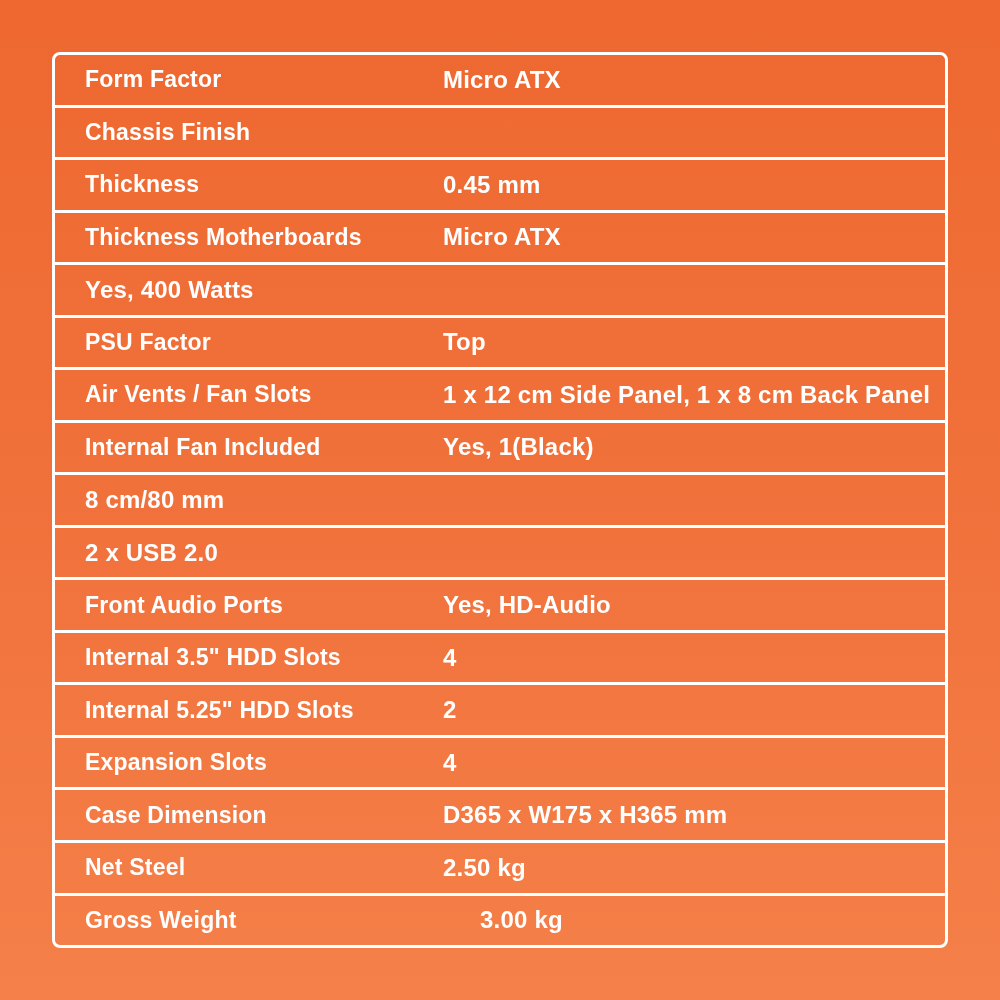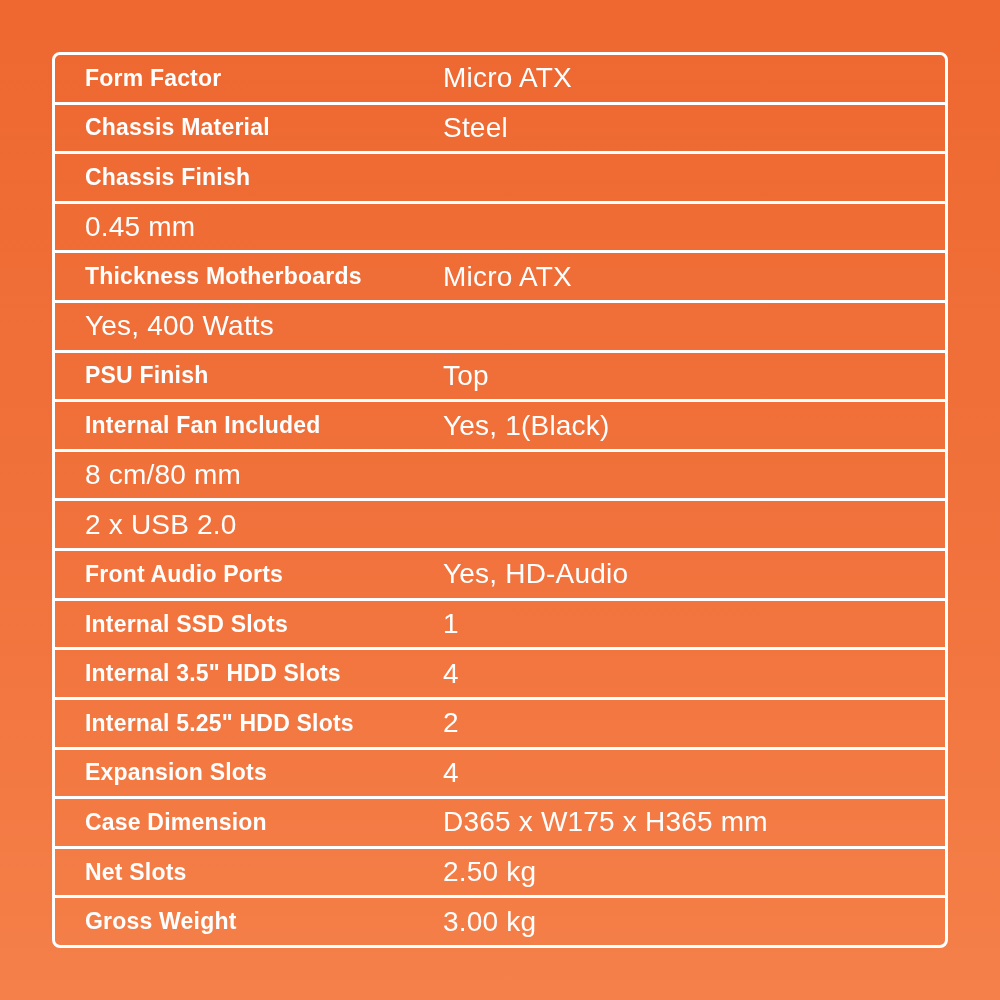--- a/index.html
+++ b/index.html
@@ -30,105 +30,103 @@
   .spec-row {
     flex: 1 1 0;
     display: flex;
     align-items: center;
     border-bottom: 3px solid #ffffff;
     padding-left: 30px;
     box-sizing: border-box;
   }
   .spec-row:last-child {
     border-bottom: none;
+    gap: 37px;
   }
   .spec-label {
     width: 358px;
     flex: 0 0 358px;
     color: #ffffff;
     font-size: 23px;
     font-weight: bold;
     letter-spacing: 0.2px;
     white-space: nowrap;
   }
   .spec-value {
     flex: 1 1 auto;
     color: #ffffff;
-    font-size: 28px;
-    font-weight: normal;
+    font-size: 24px;
+    font-weight: bold;
     letter-spacing: 0.2px;
     white-space: nowrap;
   }
 </style>
 </head>
 <body>
 
 <div class="canvas">
   <div class="spec-table">
       <div class="spec-row">
         <div class="spec-label">Form Factor</div>
         <div class="spec-value">Micro ATX</div>
       </div>
       <div class="spec-row">
-        <div class="spec-label">Chassis Material</div>
-        <div class="spec-value">Steel</div>
-      </div>
-      <div class="spec-row">
         <div class="spec-label">Chassis Finish</div>
       </div>
       <div class="spec-row">
+        <div class="spec-label">Thickness</div>
         <div class="spec-value">0.45 mm</div>
       </div>
       <div class="spec-row">
         <div class="spec-label">Thickness Motherboards</div>
         <div class="spec-value">Micro ATX</div>
       </div>
       <div class="spec-row">
         <div class="spec-value">Yes, 400 Watts</div>
       </div>
       <div class="spec-row">
-        <div class="spec-label">PSU Finish</div>
+        <div class="spec-label">PSU Factor</div>
         <div class="spec-value">Top</div>
+      </div>
+      <div class="spec-row">
+        <div class="spec-label">Air Vents / Fan Slots</div>
+        <div class="spec-value">1 x 12 cm Side Panel, 1 x 8 cm Back Panel</div>
       </div>
       <div class="spec-row">
         <div class="spec-label">Internal Fan Included</div>
         <div class="spec-value">Yes, 1(Black)</div>
       </div>
       <div class="spec-row">
         <div class="spec-value">8 cm/80 mm</div>
       </div>
       <div class="spec-row">
         <div class="spec-value">2 x USB 2.0</div>
       </div>
       <div class="spec-row">
         <div class="spec-label">Front Audio Ports</div>
         <div class="spec-value">Yes, HD-Audio</div>
-      </div>
-      <div class="spec-row">
-        <div class="spec-label">Internal SSD Slots</div>
-        <div class="spec-value">1</div>
       </div>
       <div class="spec-row">
         <div class="spec-label">Internal 3.5" HDD Slots</div>
         <div class="spec-value">4</div>
       </div>
       <div class="spec-row">
         <div class="spec-label">Internal 5.25" HDD Slots</div>
         <div class="spec-value">2</div>
       </div>
       <div class="spec-row">
         <div class="spec-label">Expansion Slots</div>
         <div class="spec-value">4</div>
       </div>
       <div class="spec-row">
         <div class="spec-label">Case Dimension</div>
         <div class="spec-value">D365 x W175 x H365 mm</div>
       </div>
       <div class="spec-row">
-        <div class="spec-label">Net Slots</div>
+        <div class="spec-label">Net Steel</div>
         <div class="spec-value">2.50 kg</div>
       </div>
       <div class="spec-row">
         <div class="spec-label">Gross Weight</div>
         <div class="spec-value">3.00 kg</div>
       </div>
     </div>
 </div>
 
 </body></html>

